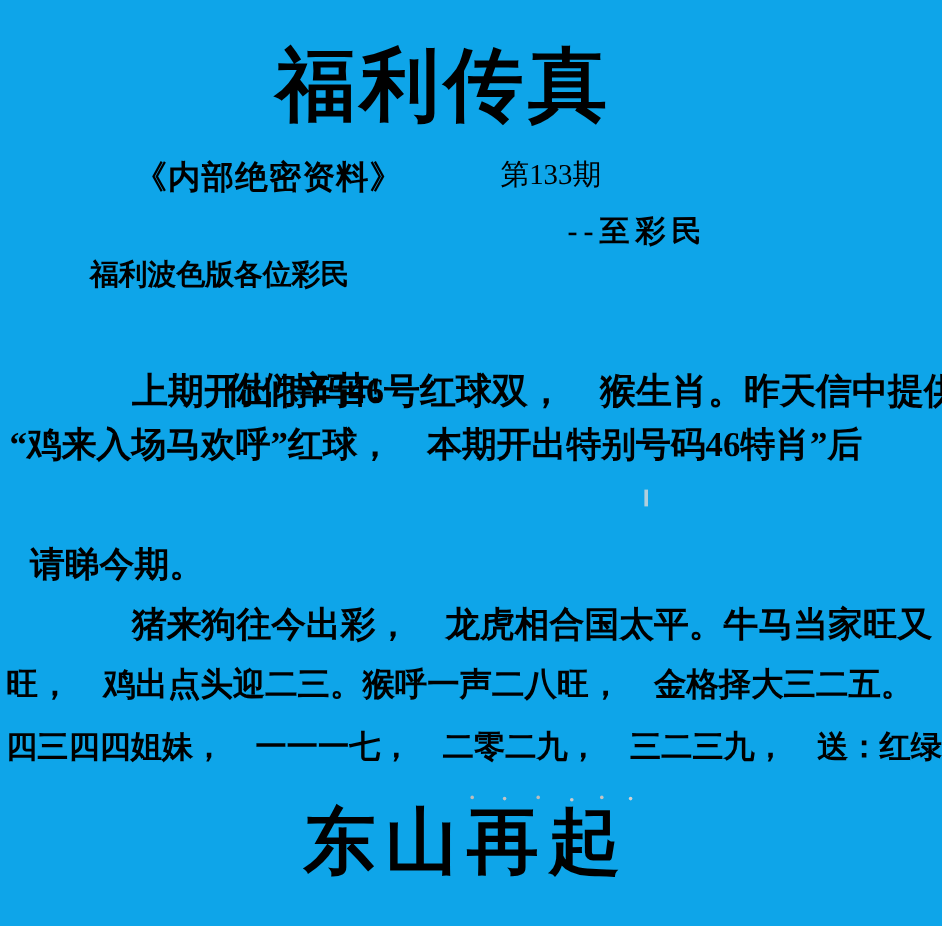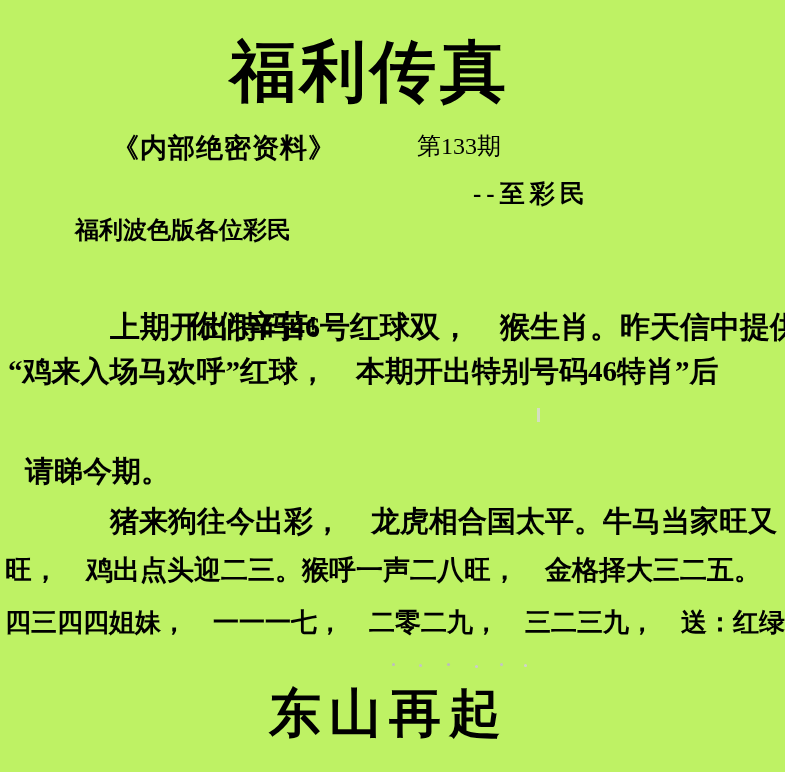--- a/index.html
+++ b/index.html
@@ -4,21 +4,21 @@
 <style>
   html, body {
     margin: 0;
     padding: 0;
     background: #ffffff;
   }
   .page {
     position: relative;
     width: 785px;
     height: 772px;
-    background: #bef264;
+    background: #0ea5e9;
     color: #000000;
     font-family: "Liberation Serif", "DejaVu Serif", serif;
     overflow: hidden;
   }
   .abs { position: absolute; line-height: 1.15; white-space: nowrap; }
 
   .title {
     left: 230px; top: 34px;
     font-size: 66px;
     font-weight: 700;
@@ -77,24 +77,24 @@
     background: #bdbdbd;
     border-radius: 50%;
     box-shadow: 27px 1px 0 #c4c4c4,
                 55px 0  0 #bdbdbd,
                 83px 2px 0 #cccccc,
                 108px 0 0 #c4c4c4,
                 132px 1px 0 #d2d2d2;
   }
   .slogan {
     left: 253px; top: 668px;
-    font-size: 52px;
+    font-size: 60px;
     font-weight: 700;
     letter-spacing: 8px;
-    margin: 16px;
+    margin: 0;
   }
 </style>
 </head>
 <body>
 
 <div class="page">
 
   <h1 class="abs title">福利传真</h1>
 
   <div class="abs classification">《内部绝密资料》</div>

